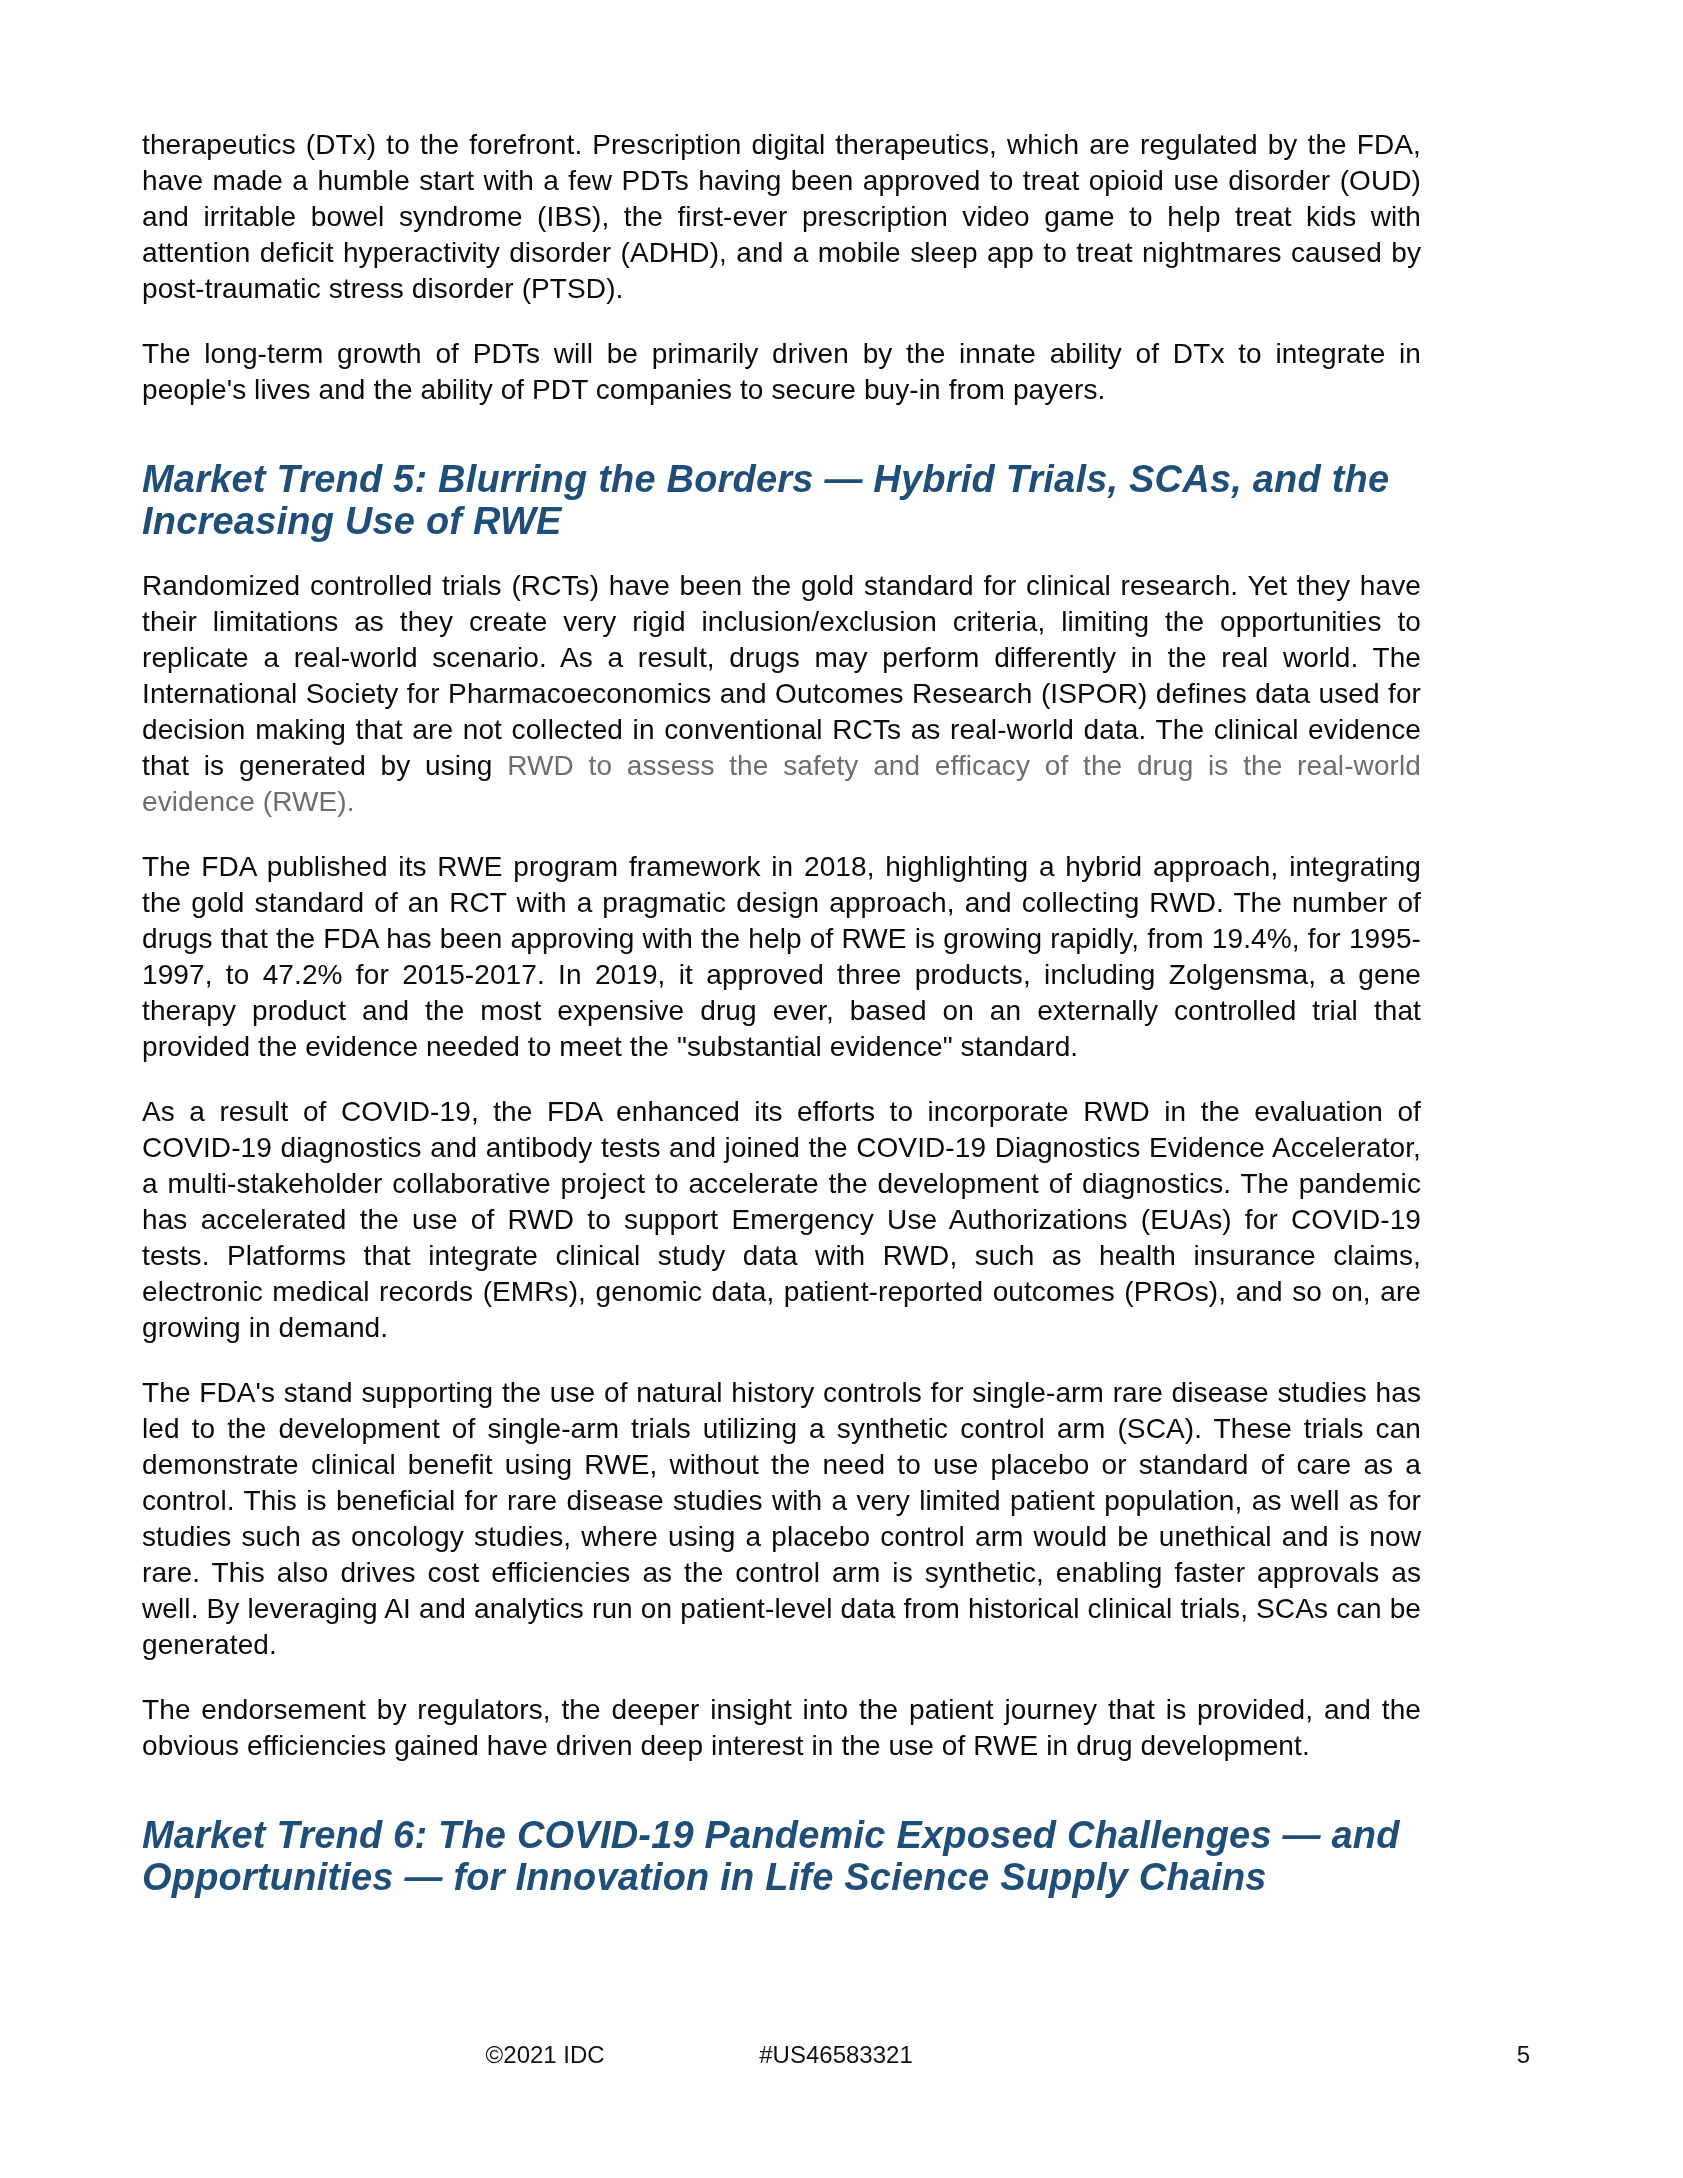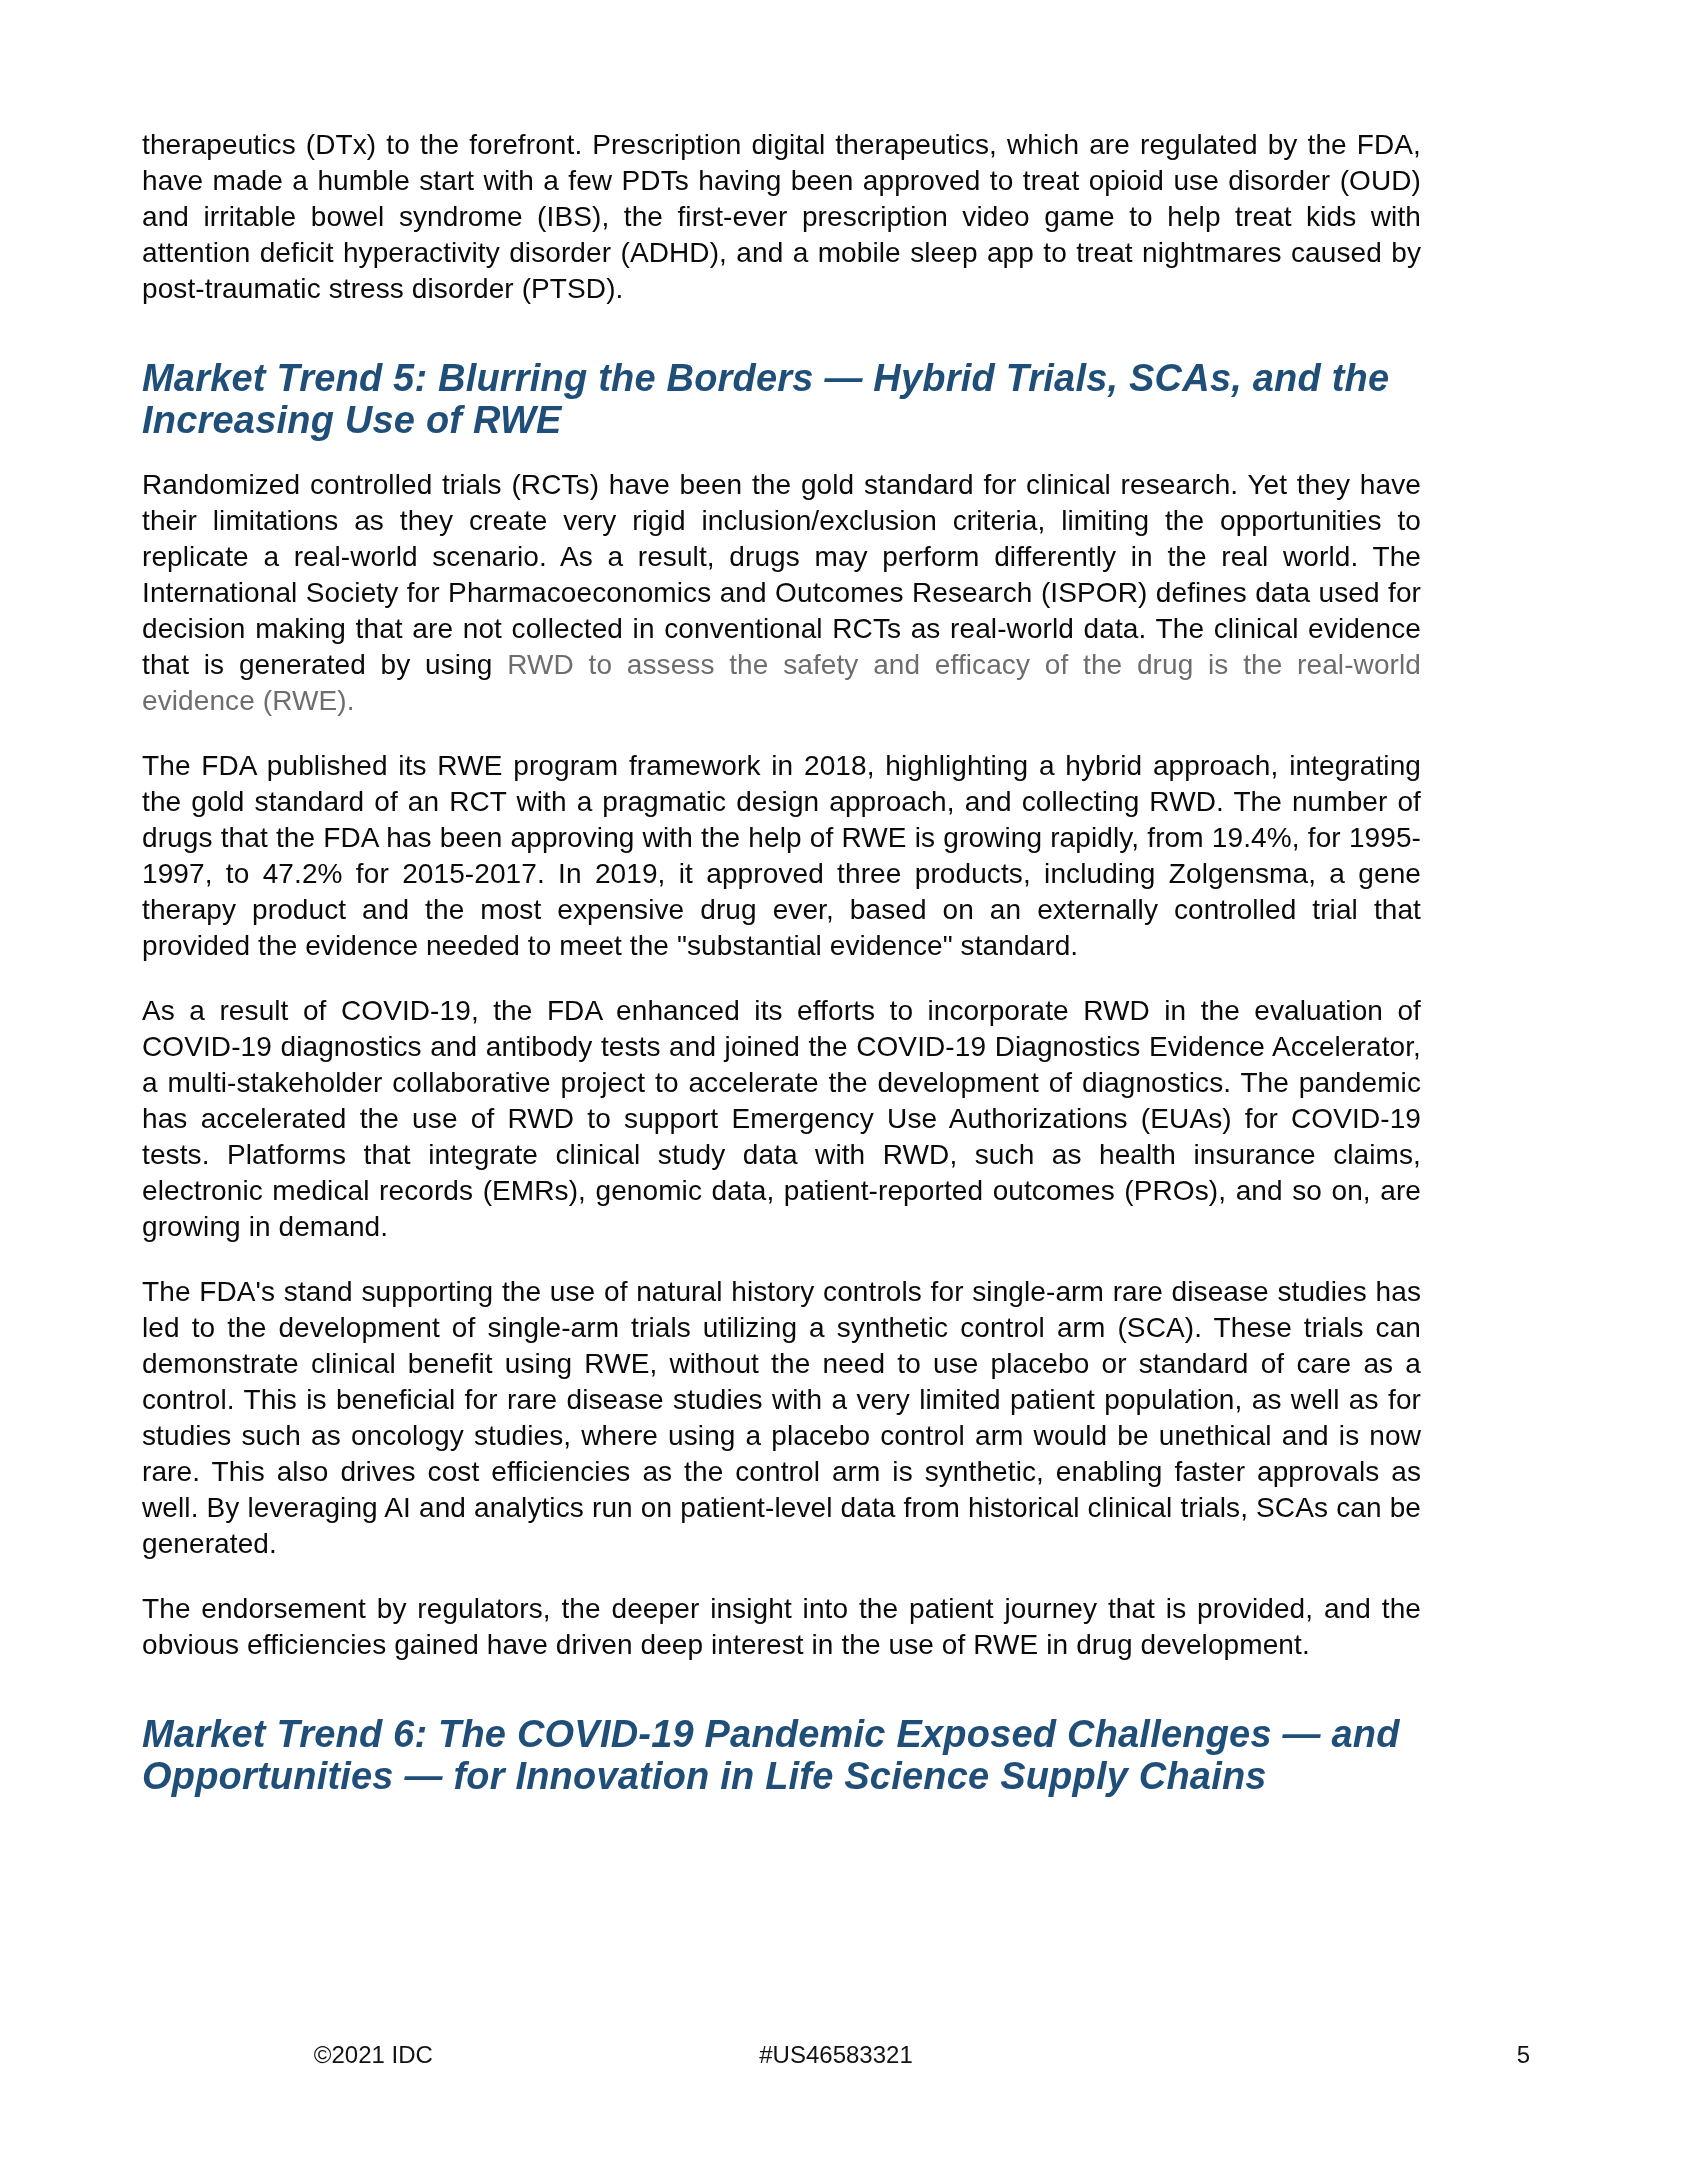--- a/index.html
+++ b/index.html
@@ -47,33 +47,34 @@
     position: absolute;
     left: 142px;
     top: 2041px;
     width: 1388px;
     display: flex;
     align-items: baseline;
     font-size: 24px;
     line-height: 28px;
     color: #111111;
   }
-  .footer .f-left  { flex: 1; text-align: center; }
+  .footer .f-left  { flex: 1; text-align: right; }
   .footer .f-center{ flex: 1; text-align: center; }
   .footer .f-right { flex: 1; text-align: right; }
 </style>
 </head>
 <body>
 
 <div class="page">
 
   <main class="content">
 
     <p>therapeutics (DTx) to the forefront. Prescription digital therapeutics, which are regulated by the FDA, have made a humble start with a few PDTs having been approved to treat opioid use disorder (OUD) and irritable bowel syndrome (IBS), the first-ever prescription video game to help treat kids with attention deficit hyperactivity disorder (ADHD), and a mobile sleep app to treat nightmares caused by post-traumatic stress disorder (PTSD).</p>
 
+    <p>The long-term growth of PDTs will be primarily driven by the innate ability of DTx to integrate in people's lives and the ability of PDT companies to secure buy-in from payers.</p>
 
     <h2>Market Trend 5: Blurring the Borders — Hybrid Trials, SCAs, and the Increasing Use of RWE</h2>
 
     <p><span>Randomized controlled trials (RCTs) have been the gold standard for clinical research. Yet they have their limitations as they create very rigid inclusion/exclusion criteria, limiting the opportunities to replicate a real-world scenario. As a result, drugs may perform differently in the real world. The International Society for Pharmacoeconomics and Outcomes Research (ISPOR) defines data used for decision making that are not collected in conventional RCTs as real-world data. The clinical evidence that is generated by using </span><span class="muted">RWD to assess the safety and efficacy of the drug is the real-world evidence (RWE).</span></p>
 
     <p>The FDA published its RWE program framework in 2018, highlighting a hybrid approach, integrating the gold standard of an RCT with a pragmatic design approach, and collecting RWD. The number of drugs that the FDA has been approving with the help of RWE is growing rapidly, from 19.4%, for 1995-1997, to 47.2% for 2015-2017. In 2019, it approved three products, including Zolgensma, a gene therapy product and the most expensive drug ever, based on an externally controlled trial that provided the evidence needed to meet the "substantial evidence" standard.</p>
 
     <p>As a result of COVID-19, the FDA enhanced its efforts to incorporate RWD in the evaluation of COVID-19 diagnostics and antibody tests and joined the COVID-19 Diagnostics Evidence Accelerator, a multi-stakeholder collaborative project to accelerate the development of diagnostics. The pandemic has accelerated the use of RWD to support Emergency Use Authorizations (EUAs) for COVID-19 tests. Platforms that integrate clinical study data with RWD, such as health insurance claims, electronic medical records (EMRs), genomic data, patient-reported outcomes (PROs), and so on, are growing in demand.</p>
 
     <p>The FDA's stand supporting the use of natural history controls for single-arm rare disease studies has led to the development of single-arm trials utilizing a synthetic control arm (SCA). These trials can demonstrate clinical benefit using RWE, without the need to use placebo or standard of care as a control. This is beneficial for rare disease studies with a very limited patient population, as well as for studies such as oncology studies, where using a placebo control arm would be unethical and is now rare. This also drives cost efficiencies as the control arm is synthetic, enabling faster approvals as well. By leveraging AI and analytics run on patient-level data from historical clinical trials, SCAs can be generated.</p>

